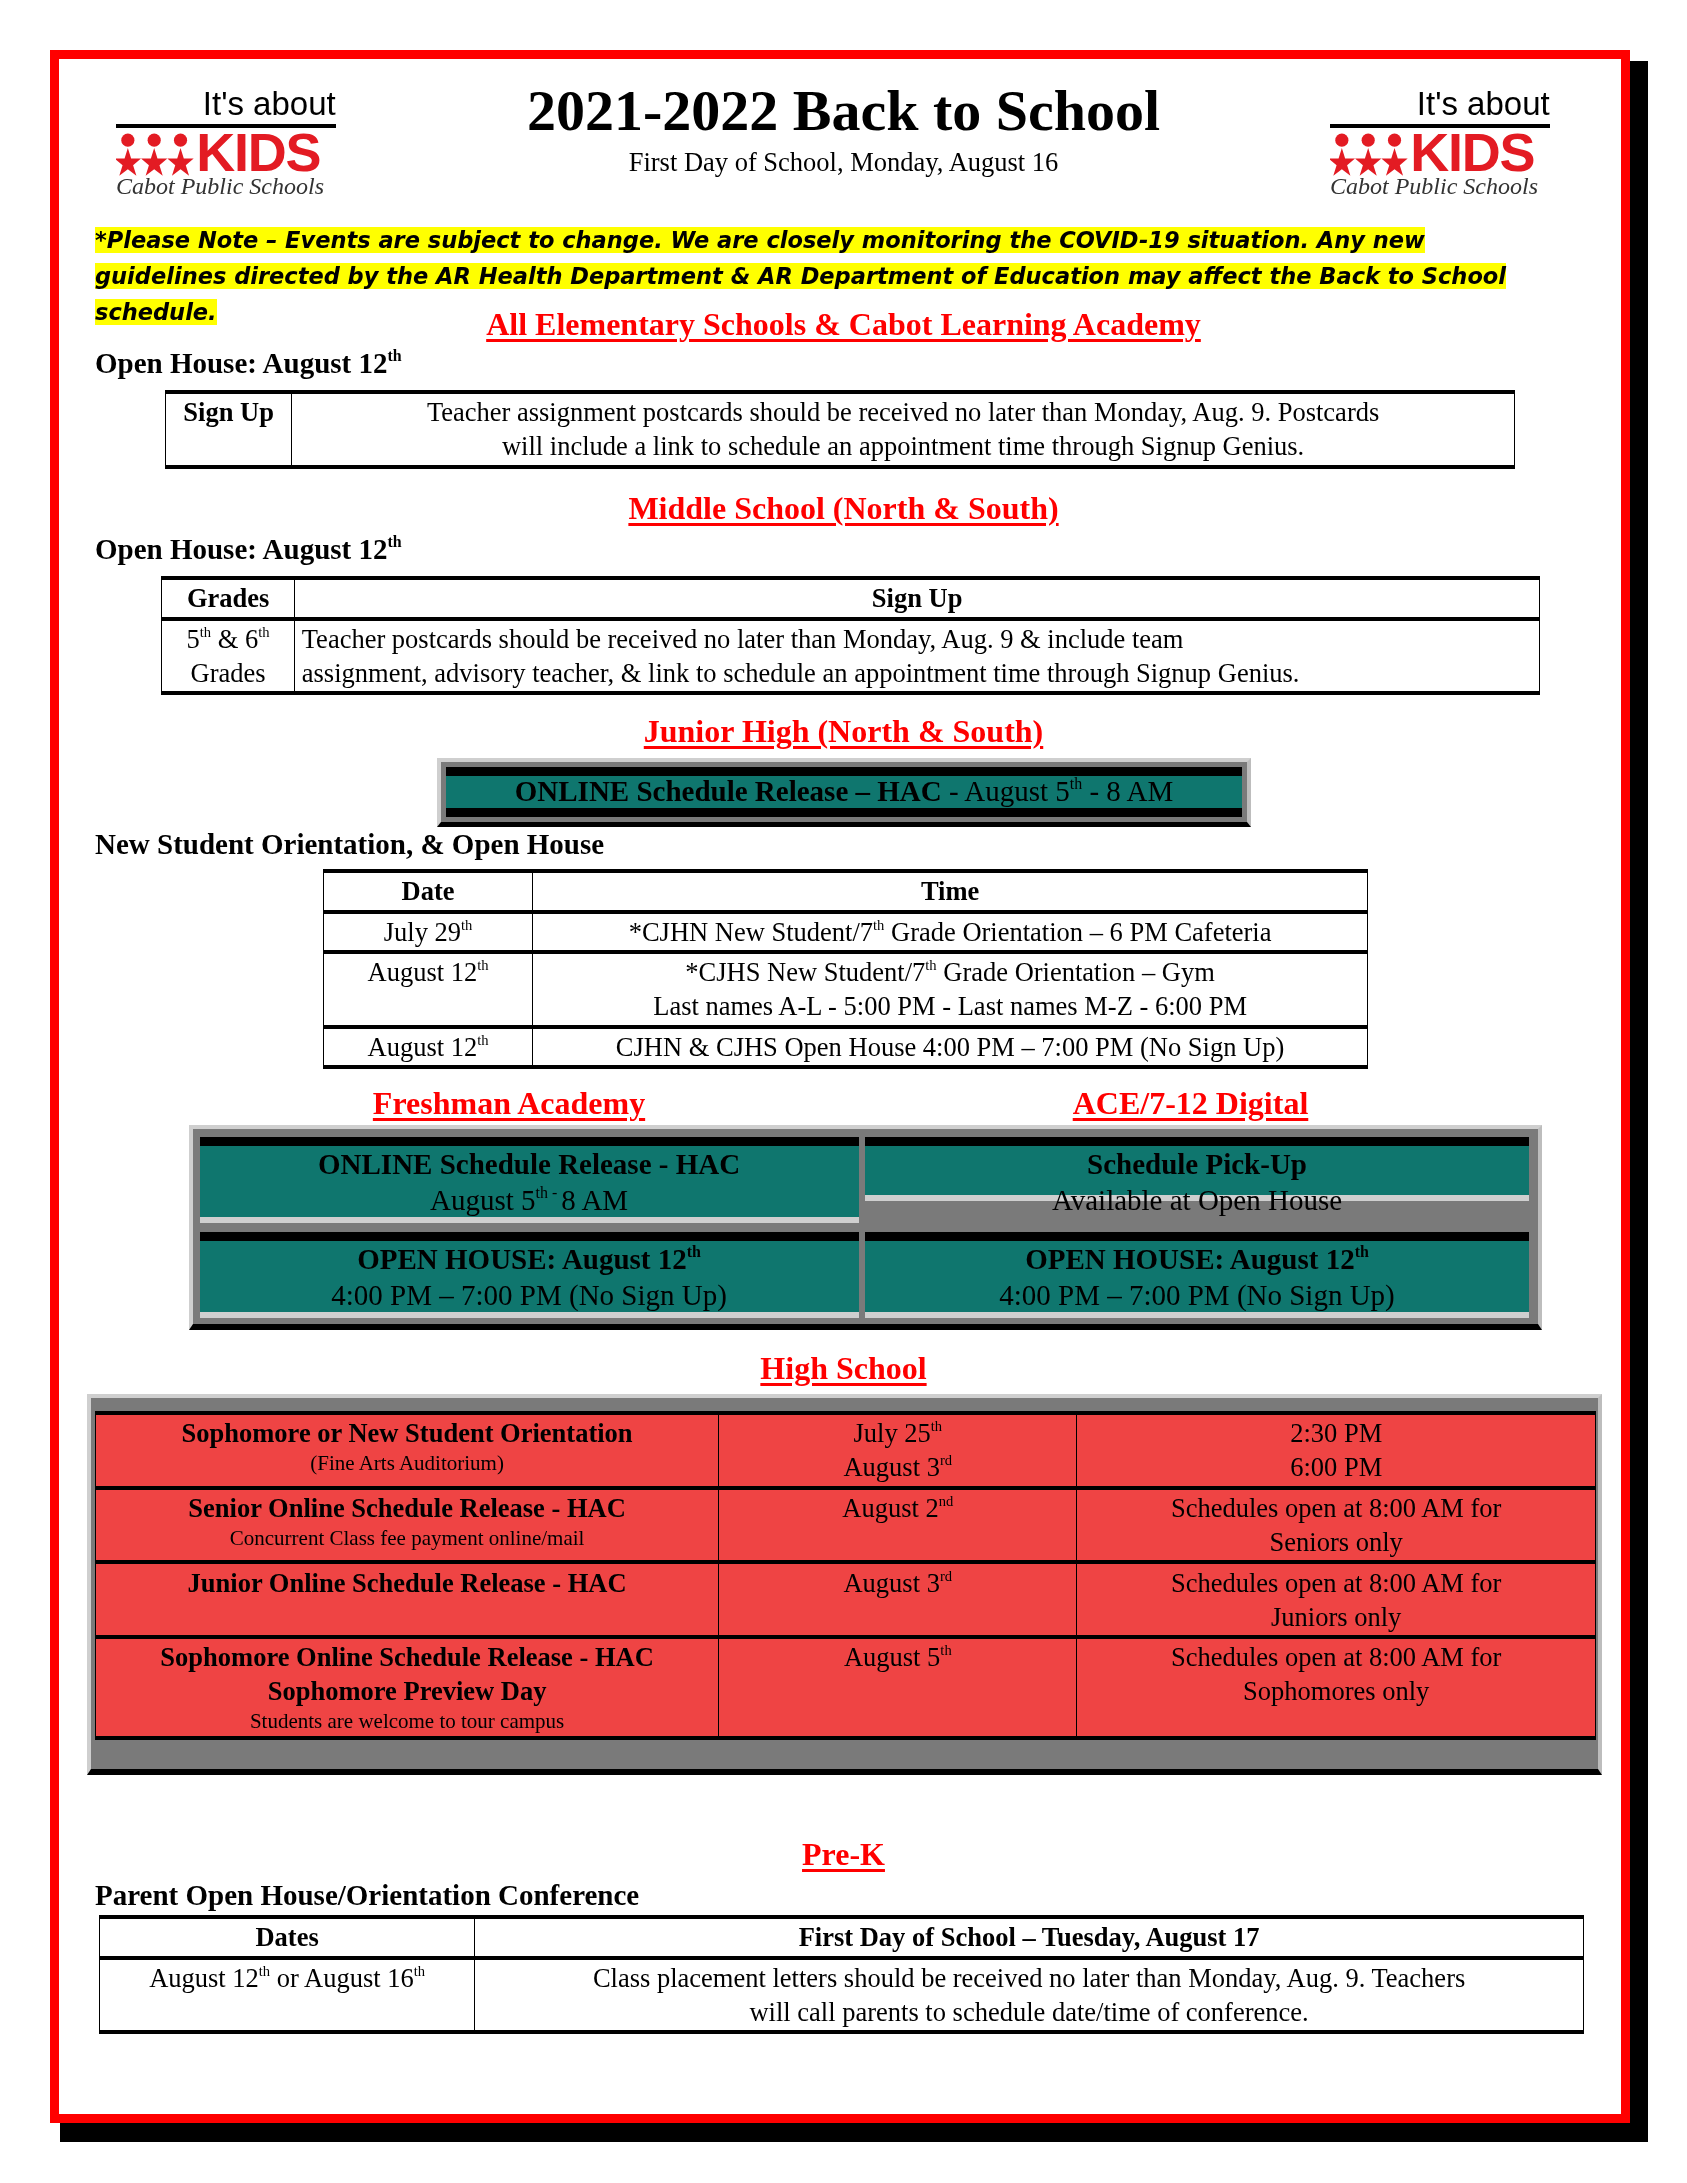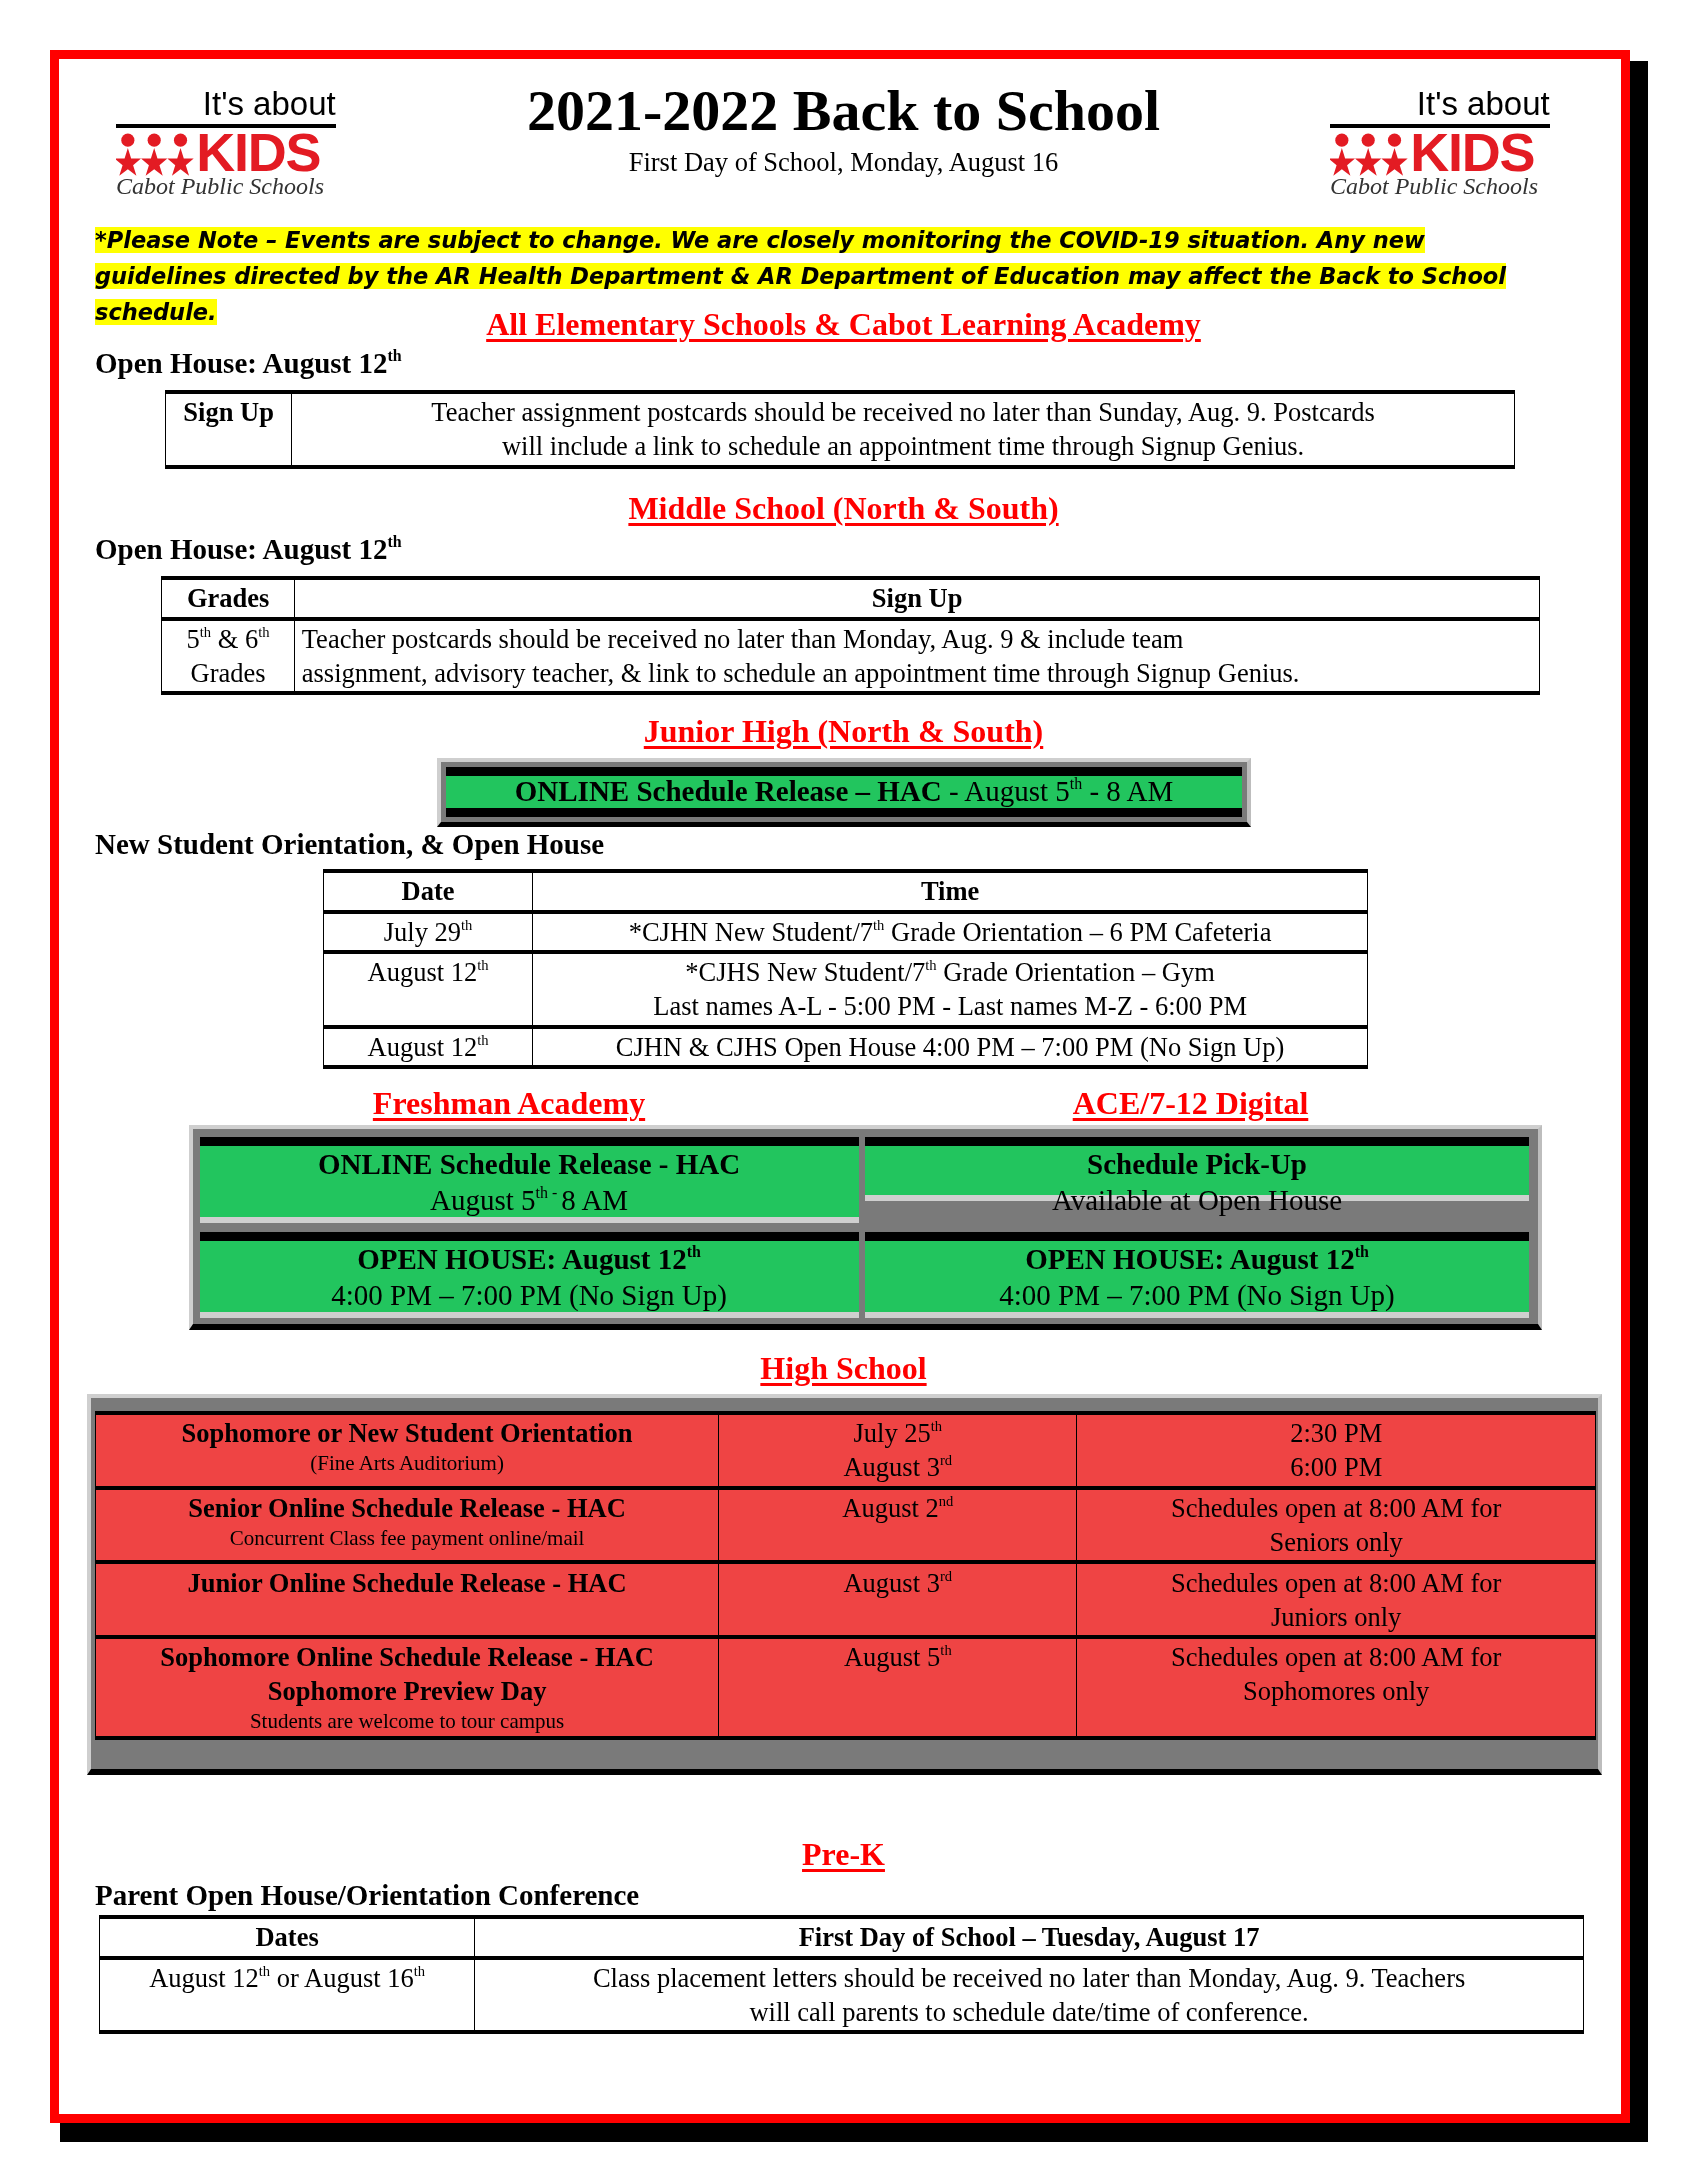--- a/index.html
+++ b/index.html
@@ -19,21 +19,21 @@
   .note span{background:#ffff00;}
   .sec-head{position:absolute;left:0;right:0;text-align:center;color:#ff0000;font-weight:bold;font-size:32px;text-decoration:underline;text-decoration-thickness:3.3px;text-underline-offset:4px;}
   .sub-head{position:absolute;left:95px;font-weight:bold;font-size:29px;}
   sup{font-size:0.55em;vertical-align:0.75em;line-height:0;}
   table{border-collapse:collapse;position:absolute;font-size:26.5px;}
   td,th{border:1.3px solid #000;text-align:center;line-height:34px;padding:1.3px 6.6px;vertical-align:top;}
   th{font-weight:bold;}
   .thick-top{border-top:4px solid #000;}
   .thick-bot{border-bottom:4px solid #000;}
   .boxed{position:absolute;background:#7a7a7a;border-top:4px solid #cfcfcf;border-left:4px solid #cfcfcf;border-bottom:5.3px solid #000;border-right:4px solid #bdbdbd;box-sizing:border-box;}
-  .inner{background:#22c55e;border-top:9.3px solid #000;border-bottom:6.6px solid #cfcfcf;box-sizing:border-box;text-align:center;position:absolute;}
+  .inner{background:#0f766e;border-top:9.3px solid #000;border-bottom:6.6px solid #cfcfcf;box-sizing:border-box;text-align:center;position:absolute;}
   .b{font-weight:bold;}
   .small{font-size:21px;line-height:26.5px;}
 </style>
 </head>
 <body>
 
 <div class="shadow"></div>
 <div class="frame"></div>
 
 <div class="logo" style="left:116px;top:86px;">
@@ -78,21 +78,21 @@
 <div class="subtitle">First Day of School, Monday, August 16</div>
 <div class="note"><span>*Please Note – Events are subject to change. We are closely monitoring the COVID-19 situation. Any new guidelines directed by the AR Health Department &amp; AR Department of Education may affect the Back to School schedule.</span></div>
 
 <div class="sec-head" style="top:306px;">All Elementary Schools &amp; Cabot Learning Academy</div>
 <div class="sub-head" style="top:347px;"><span>Open House:  August 12</span><sup>th</sup></div>
 <table style="left:165px;top:390px;width:1350px;">
   <tbody>
       <tr>
     <td class="b thick-top thick-bot" style="width:112px;">Sign Up</td>
     <td class="thick-top thick-bot">
-          <div>Teacher assignment postcards should be received no later than Sunday, Aug. 9. Postcards</div>
+          <div>Teacher assignment postcards should be received no later than Monday, Aug. 9. Postcards</div>
           <div>will include a link to schedule an appointment time through Signup Genius.</div>
         </td>
   </tr>
 </tbody>
   </table>
 
 <div class="sec-head" style="top:490px;">Middle School (North &amp; South)</div>
 <div class="sub-head" style="top:533px;"><span>Open House: August 12</span><sup>th</sup></div>
 <table style="left:161px;top:576px;width:1379px;">
   <tbody>

